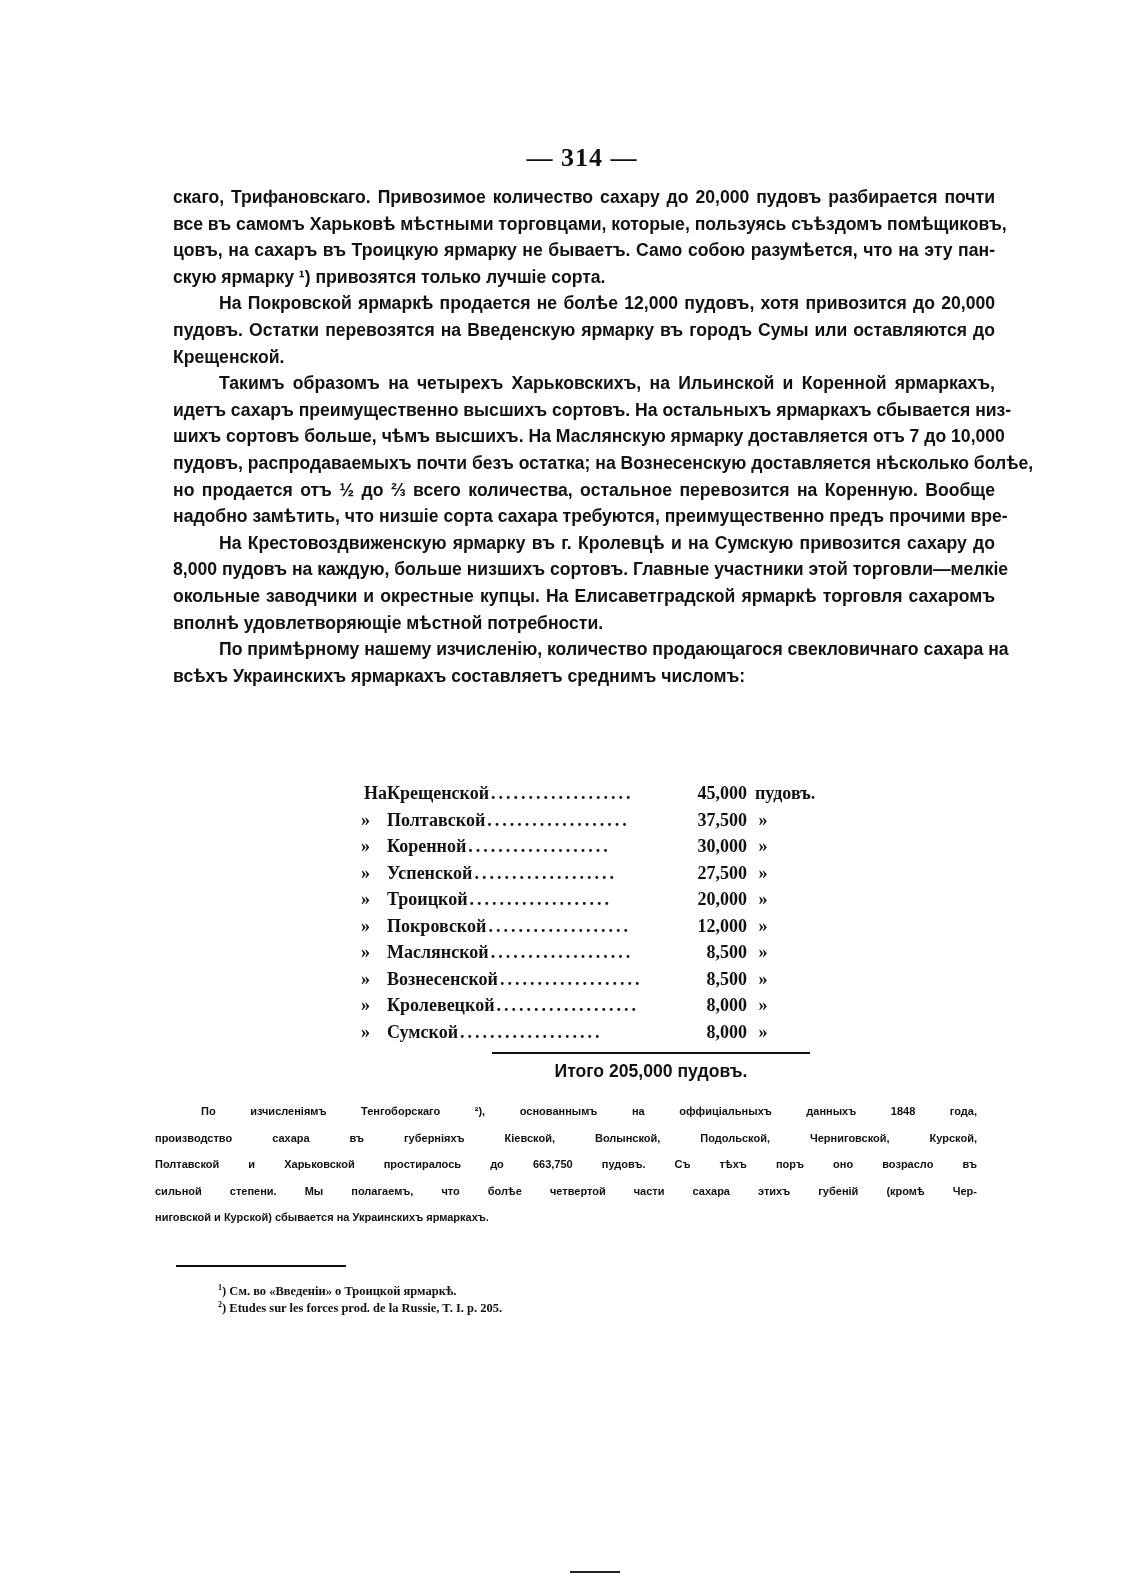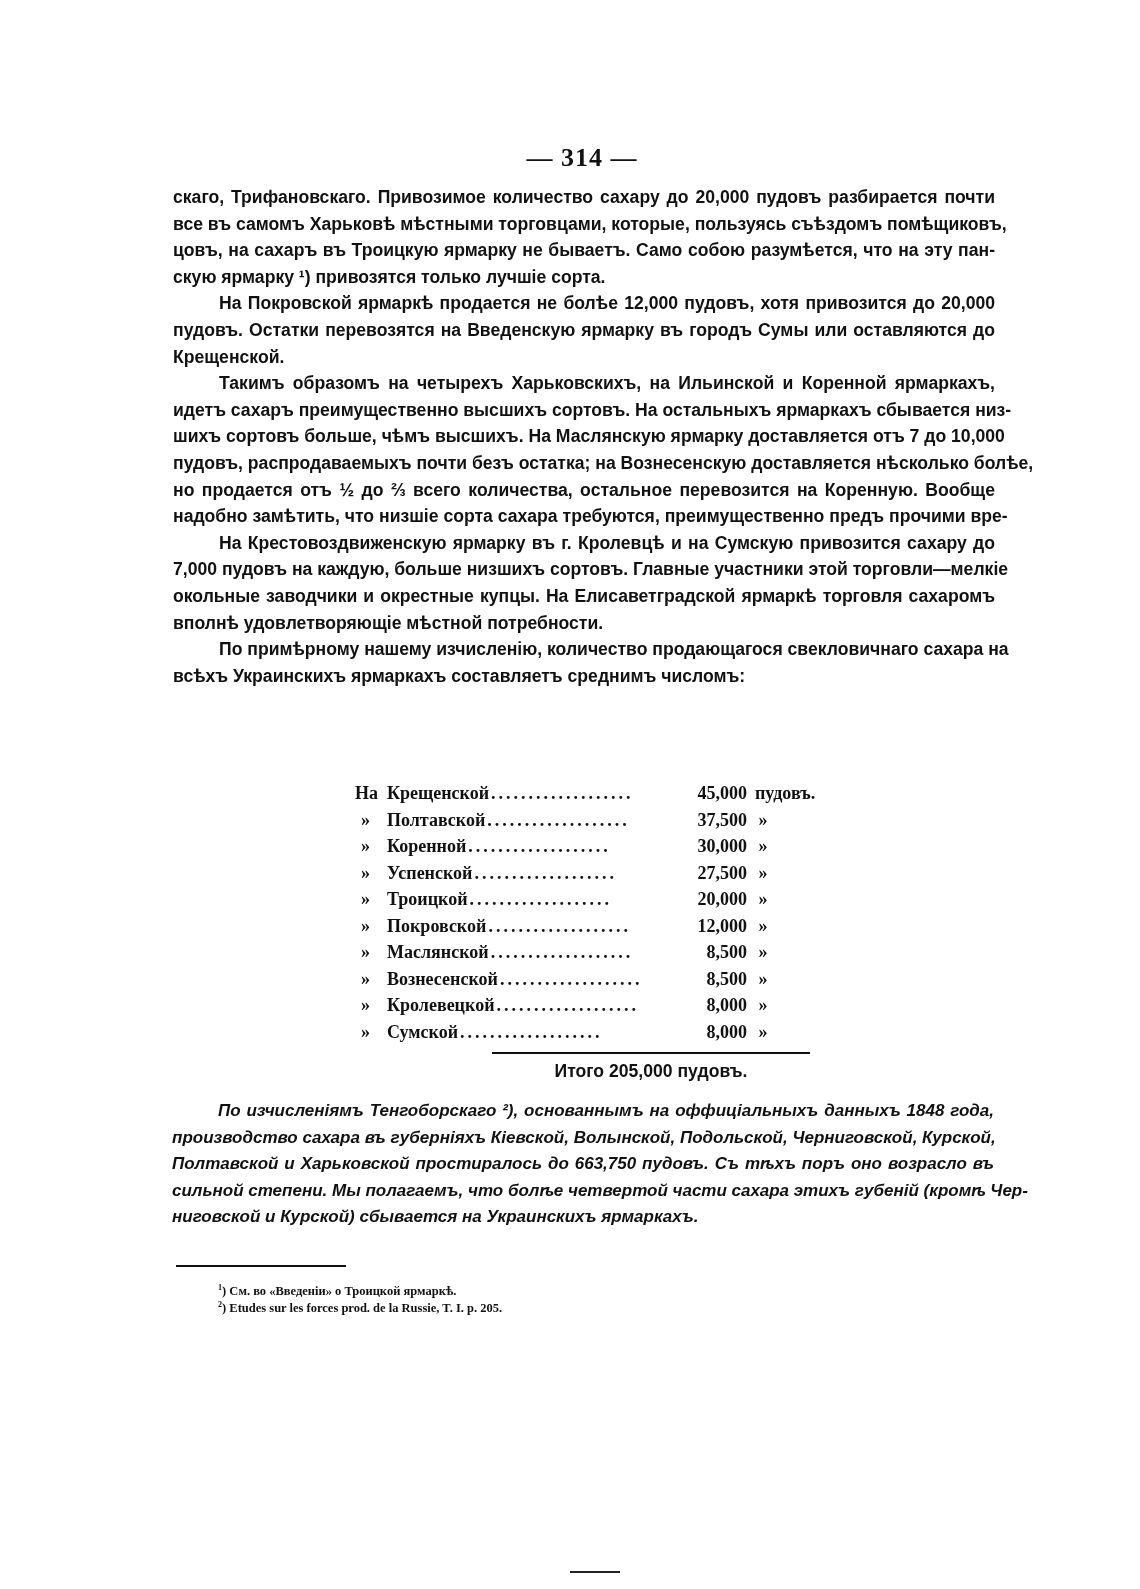--- a/index.html
+++ b/index.html
@@ -111,28 +111,27 @@
       left: 492px;
       top: 1061px;
       width: 318px;
       text-align: center;
       font-size: 17.6px;
       font-family: "Liberation Sans Narrow", "Liberation Sans", sans-serif;
       font-stretch: condensed;
     }
     .body-text-2 {
       position: absolute;
-      left: 172px;
+      left: 155px;
       top: 1098px;
       width: 822px;
-      font-size: 17px;
+      font-size: 11px;
       line-height: 26.6px;
       font-family: "Liberation Sans Narrow", "Liberation Sans", "DejaVu Sans Condensed", sans-serif;
       font-stretch: condensed;
-      font-style: italic;
     }
     .footnote-rule {
       position: absolute;
       left: 176px;
       top: 1265px;
       width: 170px;
       height: 0;
       border-top: 2px solid #111;
     }
     .footnotes {
@@ -174,31 +173,31 @@
   <span class="line last">Крещенской.</span>
 
   <span class="line indent">Такимъ образомъ на четырехъ Харьковскихъ, на Ильинской и Коренной ярмаркахъ,</span>
   <span class="line">идетъ сахаръ преимущественно высшихъ сортовъ. На остальныхъ ярмаркахъ сбывается низ-</span>
   <span class="line">шихъ сортовъ больше, чѣмъ высшихъ. На Маслянскую ярмарку доставляется отъ 7 до 10,000</span>
   <span class="line">пудовъ, распродаваемыхъ почти безъ остатка; на Вознесенскую доставляется нѣсколько болѣе,</span>
   <span class="line">но продается отъ ½ до ⅔ всего количества, остальное перевозится на Коренную. Вообще</span>
   <span class="line">надобно замѣтить, что низшіе сорта сахара требуются, преимущественно предъ прочими вре-</span>
 
   <span class="line indent">На Крестовоздвиженскую ярмарку въ г. Кролевцѣ и на Сумскую привозится сахару до</span>
-  <span class="line">7,000 пудовъ на каждую, больше низшихъ сортовъ. Главные участники этой торговли—мелкіе</span>
+  <span class="line">8,000 пудовъ на каждую, больше низшихъ сортовъ. Главные участники этой торговли—мелкіе</span>
   <span class="line">окольные заводчики и окрестные купцы. На Елисаветградской ярмаркѣ торговля сахаромъ</span>
   <span class="line last">вполнѣ удовлетворяющіе мѣстной потребности.</span>
 
   <span class="line indent">По примѣрному нашему изчисленію, количество продающагося свекловичнаго сахара на</span>
   <span class="line last">всѣхъ Украинскихъ ярмаркахъ составляетъ среднимъ числомъ:</span>
 </div>
 
 <div class="table">
   <div class="row">
-    <span class="ditto-mark" style="padding-left:0;width:32px;">На</span>
+    <span class="ditto-mark" style="padding-left:0;width:32px;text-align:right;">На</span>
     <span class="name">Крещенской</span>
     <span class="dots">...................</span>
     <span class="value">45,000</span>
     <span class="unit">пудовъ.</span>
   </div>
   <div class="row">
     <span class="ditto-mark">»</span>
     <span class="name">Полтавской</span>
     <span class="dots">...................</span>
     <span class="value">37,500</span>

